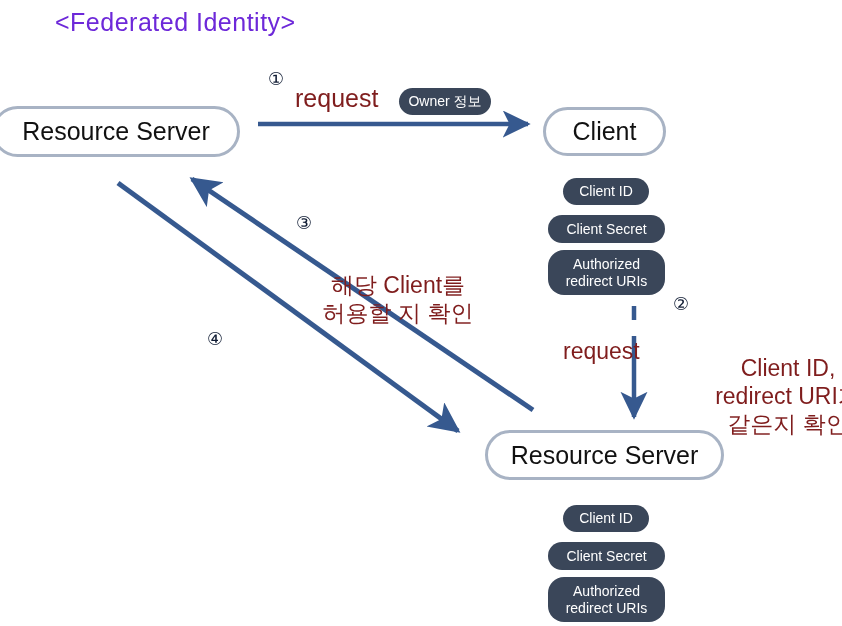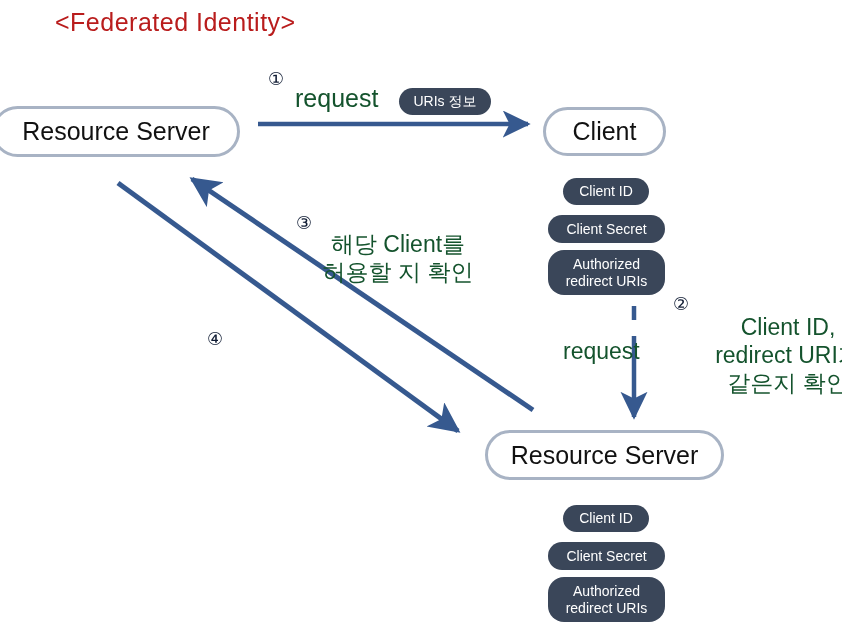--- a/index.html
+++ b/index.html
@@ -17,21 +17,21 @@
     color: #000000;
   }
   .abs { position: absolute; }
 
   
   #diagram-title {
     left: 55px;
     top: 8px;
     font-size: 25px;
     letter-spacing: 0.5px;
-    color: #b91c1c;
+    color: #6d28d9;
     white-space: nowrap;
   }
 
   
   .entity {
     box-sizing: border-box;
     background: #ffffff;
     border: 3px solid #a8b3c4;
     border-radius: 26px;
     display: flex;
@@ -83,25 +83,25 @@
   #badge-redirect-uris-2  { left: 548px; top: 577px; width: 117px; height: 45px; font-size: 14px; border-radius: 16px; }
 
   
   .step-num {
     font-size: 18px;
     color: #0f1b33;
     white-space: nowrap;
   }
   .flow-label {
     font-size: 23px;
-    color: #14532d;
+    color: #7f1d1d;
     white-space: pre-line;
     line-height: 1.22;
   }
-  .flow-label.center { text-align: center; }
+  .flow-label.center { text-align: center; margin-top: 41px; }
 
   #step-1-num   { left: 268px; top: 68px; }
   #label-1-request { left: 295px; top: 83px; font-size: 25px; }
 
   #step-2-num   { left: 673px; top: 293px; }
   #label-2      { left: 705px; top: 313px; width: 166px; text-align: center; }
 
   #step-3-num   { left: 296px; top: 212px; }
   #label-3      { left: 308px; top: 230px; width: 180px; text-align: center; }
 
@@ -154,21 +154,21 @@
   </div>
 
   <div class="abs entity" id="entity-resource-server">
     <span>Resource Server</span>
   </div>
 
   <div class="abs entity" id="entity-client">
     <span>Client</span>
   </div>
 
-  <div class="abs badge" id="badge-login-info">URIs 정보</div>
+  <div class="abs badge" id="badge-login-info">Owner 정보</div>
 
   <div class="abs badge" id="badge-client-id-1">Client ID</div>
   <div class="abs badge" id="badge-client-secret-1">Client Secret</div>
   <div class="abs badge" id="badge-redirect-uris-1">Authorized
 redirect URIs</div>
 
   <div class="abs badge" id="badge-client-id-2">Client ID</div>
   <div class="abs badge" id="badge-client-secret-2">Client Secret</div>
   <div class="abs badge" id="badge-redirect-uris-2">Authorized
 redirect URIs</div>

